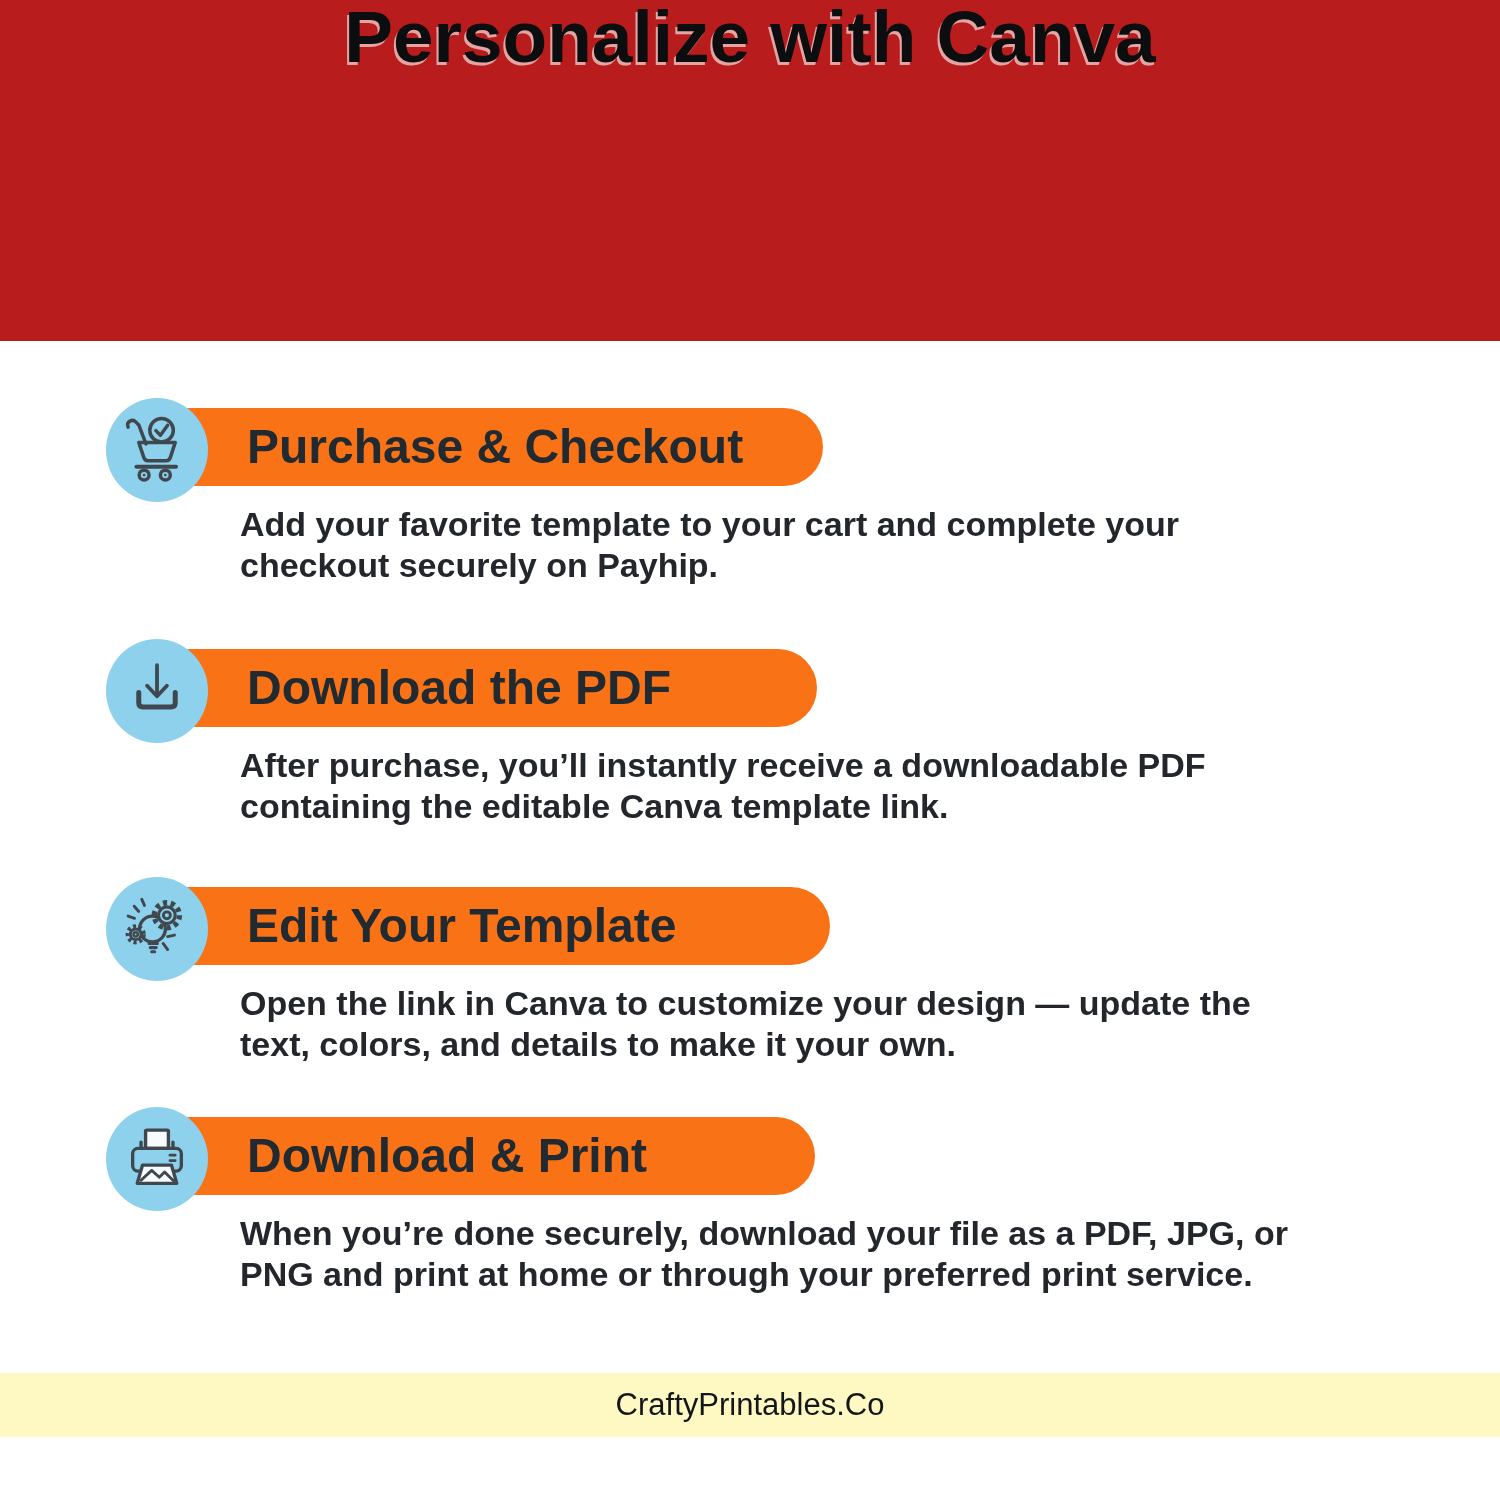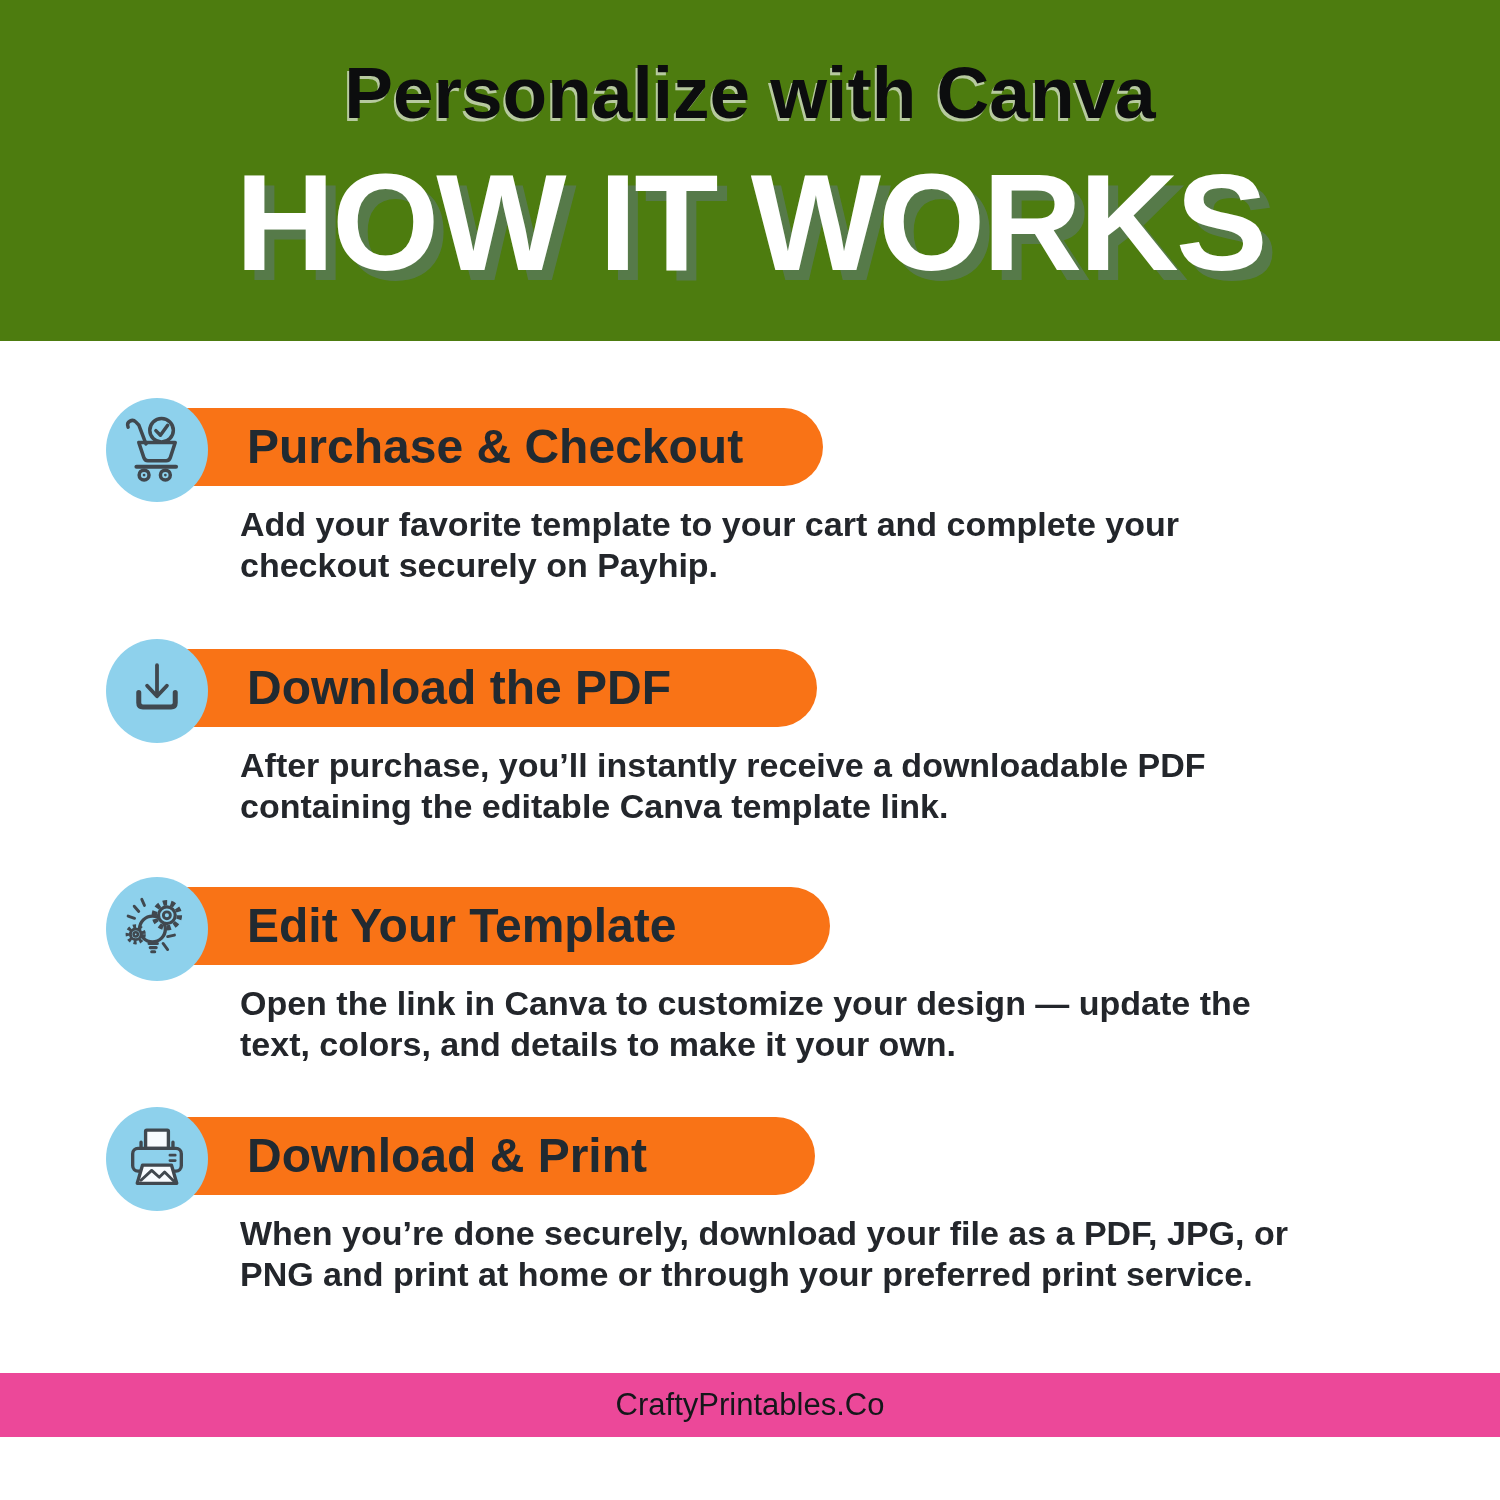--- a/index.html
+++ b/index.html
@@ -3,23 +3,23 @@
 <meta charset="utf-8">
 <style>
   html,body { margin:0; padding:0; background:#ffffff; }
   .canvas {
     position:relative; width:1500px; height:1500px; overflow:hidden;
     background:#ffffff; font-family:"Liberation Sans", sans-serif;
   }
   
   .header-band {
     position:absolute; left:0; top:0; width:100%; height:341px;
-    background:#4d7c0f;
+    background:#b91c1c;
     display:flex; flex-direction:column; align-items:center;
-    padding-top:56px; box-sizing:border-box;
+    box-sizing:border-box;
   }
   .kicker {
     font-size:73px; font-weight:800; line-height:1; color:#0C0D0E;
     text-shadow:-2px 3px 0 rgba(255,255,255,0.60);
     white-space:nowrap;
   }
   .how-title {
     margin-top:24px; font-size:138px; font-weight:800; line-height:1;
     letter-spacing:-3px; color:#ffffff; white-space:nowrap;
     text-shadow:10px 10px 0 rgba(96,122,137,0.48);
@@ -49,33 +49,32 @@
     font-size:48px; font-weight:800; color:#212A31; white-space:nowrap; line-height:1;
   }
   .step-body {
     position:absolute; left:134px; top:106px; width:1255px;
     font-size:34px; font-weight:700; line-height:41px; color:#23262B;
     white-space:pre-line;
   }
   
   .footer-band {
     position:absolute; left:0; top:1373px; width:100%; height:64px;
-    background:#ec4899; display:flex; align-items:center; justify-content:center;
+    background:#fef9c3; display:flex; align-items:center; justify-content:center;
   }
   .brand { font-size:31px; font-weight:400; color:#14171A; }
   .icon-stroke { fill:none; stroke:#40484F; stroke-linecap:round; stroke-linejoin:round; }
 </style>
 </head>
 <body>
 
 <div class="canvas">
 
   <div class="header-band">
     <div class="kicker">Personalize with Canva</div>
-    <div class="how-title">HOW IT WORKS</div>
   </div>
 
   <div class="step s1">
     <div class="pill">
       <div class="step-title">Purchase &amp; Checkout</div>
     </div>
     <div class="badge">
       <svg viewBox="0 0 100 100">
         <path class="icon-stroke" stroke-width="4.6" d="M12 20 c-3 -8 6 -11 10 -7 l4 4 l9.5 25"></path>
         <path class="icon-stroke" stroke-width="4.6" d="M26 40 L74 40 L67.5 60 q-1.3 4 -5.3 4 L38 64 q-4 0 -5.3 -4 Z"></path>

